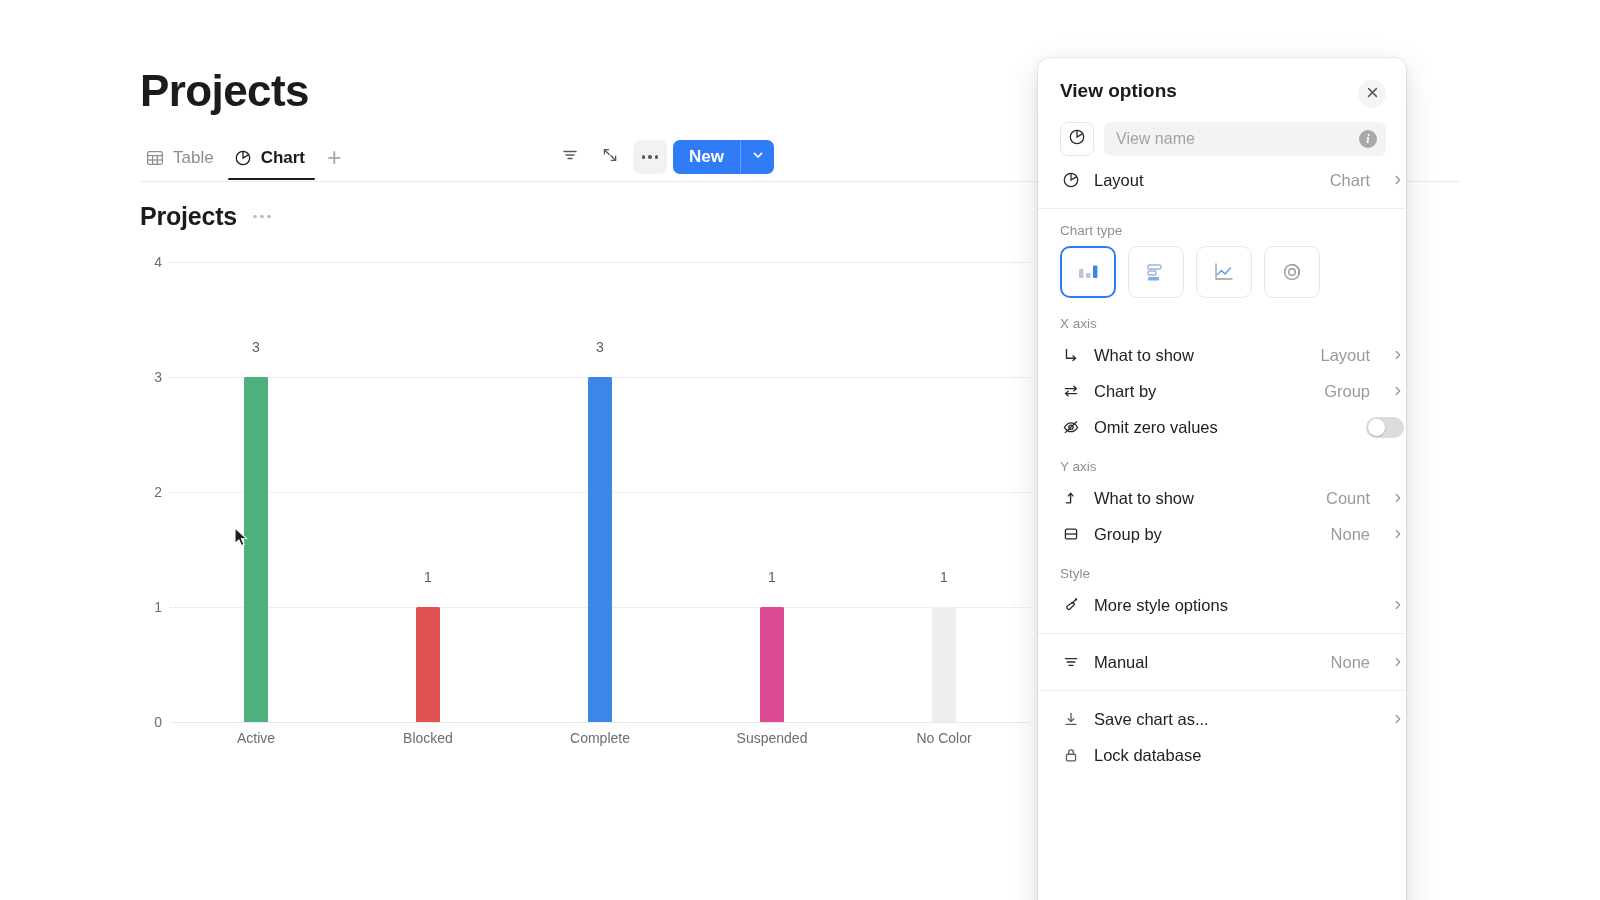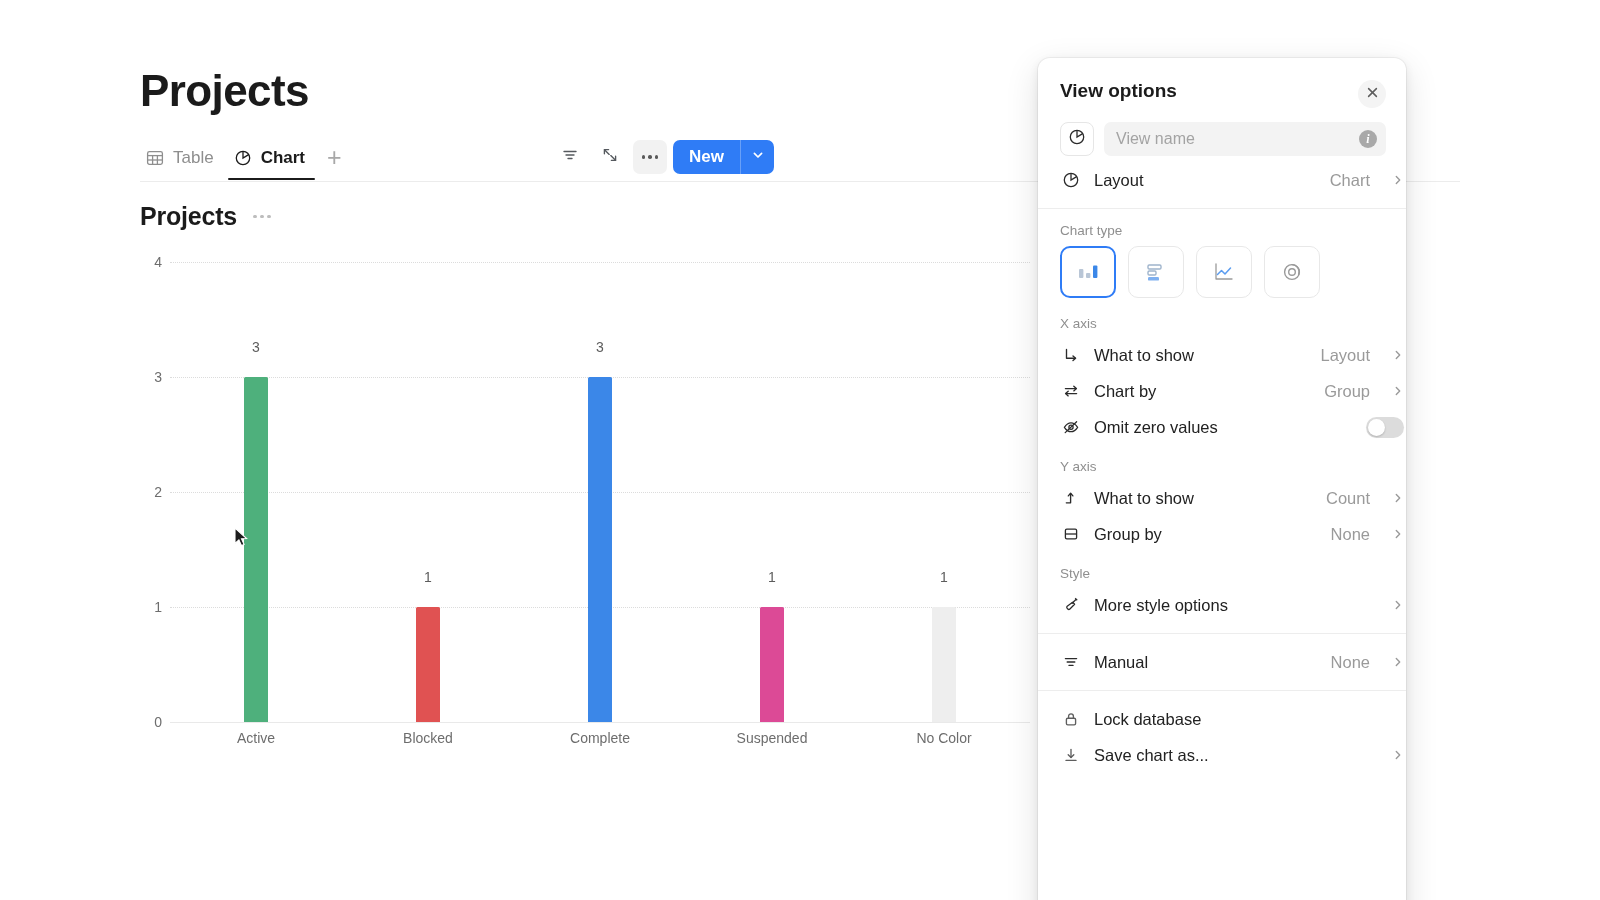--- a/index.html
+++ b/index.html
@@ -521,38 +521,38 @@
         <svg width="12" height="12" viewBox="0 0 12 12" fill="none" stroke="#9a9a9a" stroke-width="1.4" stroke-linecap="round" stroke-linejoin="round">
             <path d="M4.3 2.6 L7.7 6 L4.3 9.4"></path>
           </svg>
       </span>
     </div>
 
     <div class="divider"></div>
 
     <div class="row">
       <span class="ricon">
-        <svg width="18" height="18" viewBox="0 0 18 18" fill="none" stroke="#5e5e5e" stroke-width="1.35" stroke-linejoin="round">
-          <rect x="4.4" y="8.2" width="9.2" height="6.6" rx="1.4"></rect>
-          <path d="M6.6 8.2 V6.2 C6.6 4.9 7.7 3.8 9 3.8 C10.3 3.8 11.4 4.9 11.4 6.2 V8.2"></path>
-        </svg>
-      </span>
-      <span class="rlabel">Lock database</span>
-    </div>
-
-    <div class="row">
-      <span class="ricon">
         <svg width="18" height="18" viewBox="0 0 18 18" fill="none" stroke="#5e5e5e" stroke-width="1.35" stroke-linecap="round" stroke-linejoin="round">
           <path d="M9 3.4 V11.4"></path>
             <path d="M6.2 8.8 L9 11.6 L11.8 8.8"></path>
             <line x1="4" y1="14.4" x2="14" y2="14.4"></line>
         </svg>
       </span>
       <span class="rlabel">Save chart as...</span>
       <span class="chev">
         <svg width="12" height="12" viewBox="0 0 12 12" fill="none" stroke="#9a9a9a" stroke-width="1.4" stroke-linecap="round" stroke-linejoin="round">
             <path d="M4.3 2.6 L7.7 6 L4.3 9.4"></path>
           </svg>
       </span>
     </div>
 
+    <div class="row">
+      <span class="ricon">
+        <svg width="18" height="18" viewBox="0 0 18 18" fill="none" stroke="#5e5e5e" stroke-width="1.35" stroke-linejoin="round">
+          <rect x="4.4" y="8.2" width="9.2" height="6.6" rx="1.4"></rect>
+          <path d="M6.6 8.2 V6.2 C6.6 4.9 7.7 3.8 9 3.8 C10.3 3.8 11.4 4.9 11.4 6.2 V8.2"></path>
+        </svg>
+      </span>
+      <span class="rlabel">Lock database</span>
+    </div>
+
   </div>
 </div>
 
 </body></html>

